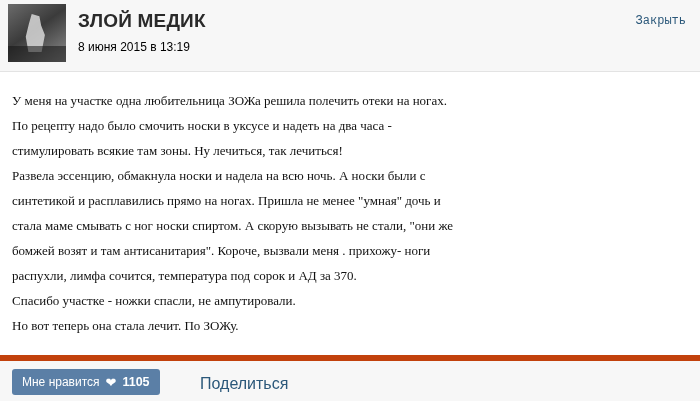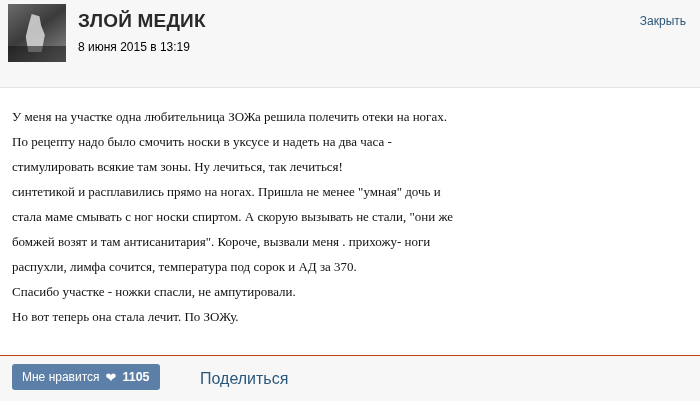--- a/index.html
+++ b/index.html
@@ -16,21 +16,21 @@
   .page {
     position: relative;
     width: 700px;
     height: 401px;
     box-sizing: border-box;
     background: #ffffff;
   }
   
   .post-header {
     position: relative;
-    height: 88px;
+    height: 72px;
     background: #f7f7f7;
     border-bottom: 1px solid #e3e3e3;
     box-sizing: border-box;
   }
   .avatar {
     position: absolute;
     left: 8px;
     top: 4px;
     width: 58px;
     height: 58px;
@@ -70,21 +70,21 @@
     left: 78px;
     top: 40px;
     font-family: "Liberation Sans", sans-serif;
     font-size: 12px;
     color: #000000;
   }
   .close-link {
     position: absolute;
     right: 14px;
     top: 14px;
-    font-family: Liberation Sans, sans-serif;
+    font-family: Liberation Mono, monospace;
     font-size: 12px;
     color: #2b587a;
     cursor: pointer;
     text-decoration: none;
   }
   
   .post-body {
     padding: 16px 12px 0 12px;
     color: #111111;
     font-size: 13px;
@@ -94,21 +94,21 @@
     margin: 0 0 0 0;
   }
   
   .post-footer {
     position: absolute;
     left: 0;
     bottom: 0;
     width: 700px;
     height: 46px;
     background: #f7f7f7;
-    border-top: 1px solid #c2410c;
+    border-top: 6px solid #c2410c;
     box-sizing: border-box;
   }
   .like-button {
     position: absolute;
     left: 12px;
     top: 8px;
     height: 26px;
     padding: 0 10px;
     background: #5b7fa6;
     border-radius: 3px;
@@ -153,20 +153,21 @@
     </div>
     <div class="author">ЗЛОЙ МЕДИК</div>
     <div class="timestamp">8 июня 2015 в 13:19</div>
     <div class="close-link">Закрыть</div>
   </div>
 
   <div class="post-body">
     <p>У меня на участке одна любительница ЗОЖа  решила полечить отеки на ногах.</p>
     <p>По рецепту надо было смочить носки в уксусе и надеть на два часа -</p>
     <p>стимулировать всякие там зоны. Ну лечиться, так лечиться!</p>
+    <p>Развела эссенцию, обмакнула носки и надела на всю ночь. А носки были с</p>
     <p>синтетикой и расплавились прямо на ногах. Пришла не  менее "умная" дочь и</p>
     <p>стала маме смывать с ног носки спиртом. А скорую вызывать не стали, "они же</p>
     <p>бомжей возят и там антисанитария". Короче, вызвали меня . прихожу- ноги</p>
     <p>распухли, лимфа сочится, температура под сорок и АД за 370.</p>
     <p>Спасибо участке - ножки спасли, не ампутировали.</p>
     <p>Но вот теперь она стала лечит. По ЗОЖу.</p>
   </div>
 
   <div class="post-footer">
     <div class="like-button">

